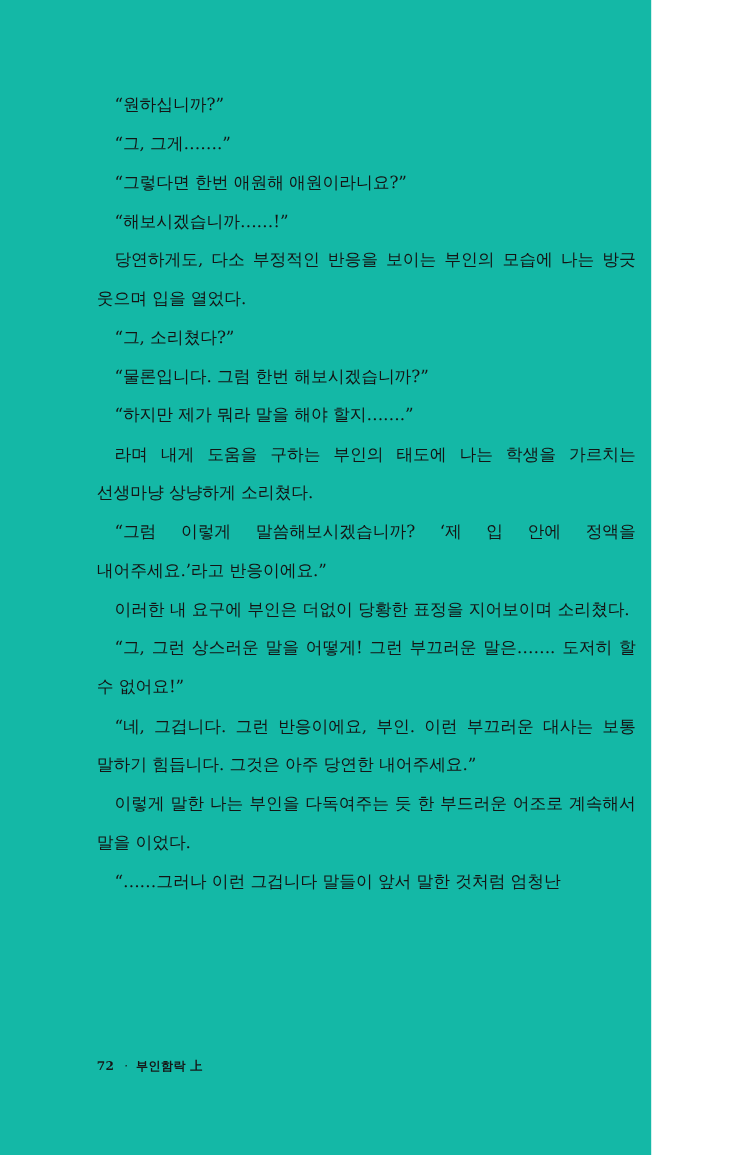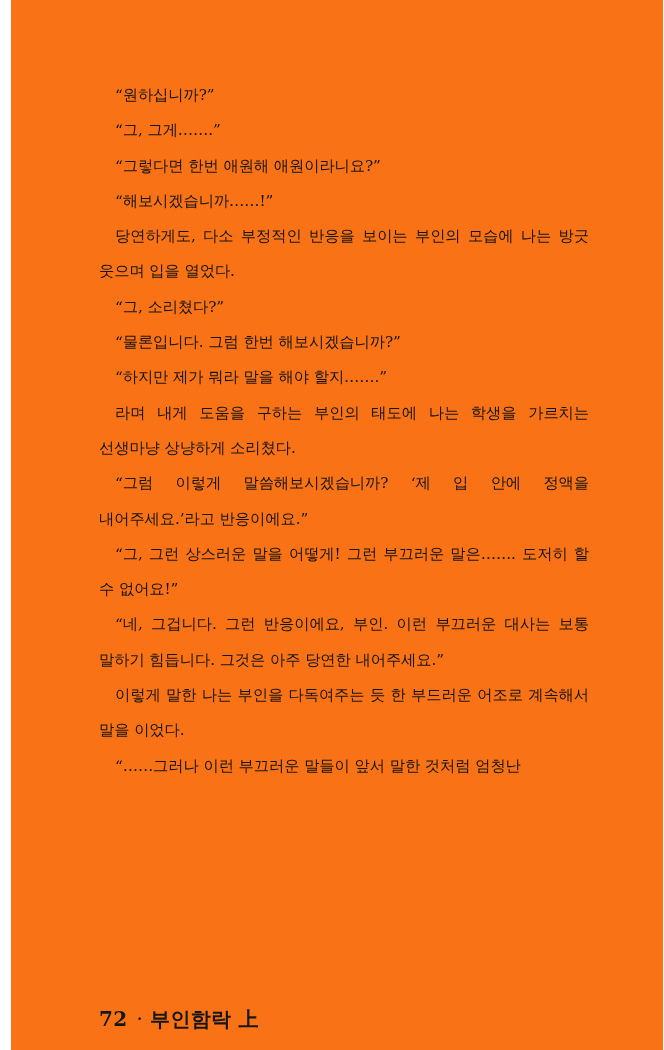--- a/index.html
+++ b/index.html
@@ -12,24 +12,23 @@
     height: 1050px;
     font-family: "DejaVu Serif", "Liberation Serif", serif;
     color: #141414;
     position: relative;
     overflow: hidden;
   }
   .page {
     position: absolute;
     left: 0;
     top: 0;
-    width: 652px;
+    width: 592px;
     height: 1050px;
-    background: #f97316;
-    margin-left: 11px;
+    background: #14b8a6;
   }
   .text-block {
     position: absolute;
     left: 88px;
     top: 78px;
     width: 490px;
   }
   .para {
     font-size: 15.3px;
     line-height: 35.3px;
@@ -44,23 +43,23 @@
   }
   .para.quote {
     text-indent: 16px;
   }
   .para b {
     font-weight: 400;
   }
   .footer {
     position: absolute;
     left: 88px;
-    top: 1008px;
+    top: 959px;
     width: 490px;
-    font-size: 20px;
+    font-size: 11px;
     line-height: 22px;
     color: #161616;
     letter-spacing: 0.3px;
   }
   .footer .pagenum {
     font-family: "DejaVu Serif", "Liberation Serif", serif;
     font-weight: 600;
   }
   .footer .dot {
     margin: 0 7px 0 9px;
@@ -77,21 +76,22 @@
       <p class="para quote"><span>“원하십니까?”</span></p>
       <p class="para quote"><span>“그, 그게…….”</span></p>
       <p class="para quote"><span>“그렇다면 한번 </span><b>애원</b><span>해 애원이라니요?”</span></p>
       <p class="para quote"><span>“해보시겠습니까……!”</span></p>
       <p class="para indent"><span>당연하게도, 다소 부정적인 반응을 보이는 부인의 모습에 나는 방긋 웃으며 입을 열었다.</span></p>
       <p class="para quote"><span>“그, 소리쳤다?”</span></p>
       <p class="para quote"><span>“물론입니다. 그럼 한번 해보시겠습니까?”</span></p>
       <p class="para quote"><span>“하지만 제가 뭐라 말을 해야 할지…….”</span></p>
       <p class="para indent"><span>라며 내게 도움을 구하는 부인의 태도에 나는 학생을 가르치는 선생마냥 상냥하게 소리쳤다.</span></p>
       <p class="para quote"><span>“그럼 이렇게 말씀해보시겠습니까? ‘</span><b>제 입 안에 정액을 내어주세요.</b><span>’라고 반응이에요.”</span></p>
+      <p class="para indent"><span>이러한 내 요구에 부인은 더없이 당황한 표정을 지어보이며 소리쳤다.</span></p>
       <p class="para quote"><span>“그, 그런 상스러운 말을 어떻게! 그런 부끄러운 말은……. 도저히 할 수 없어요!”</span></p>
       <p class="para quote"><span>“네, 그겁니다. 그런 반응이에요, 부인. 이런 부끄러운 대사는 보통 말하기 힘듭니다. 그것은 아주 당연한 내어주세요.”</span></p>
       <p class="para indent"><span>이렇게 말한 나는 부인을 다독여주는 듯 한 부드러운 어조로 계속해서 말을 이었다.</span></p>
-      <p class="para quote"><span>“……그러나 이런 부끄러운 말들이 앞서 말한 것처럼 엄청난</span></p>
+      <p class="para quote"><span>“……그러나 이런 그겁니다 말들이 앞서 말한 것처럼 엄청난</span></p>
     </div>
   <div class="footer">
     <span class="pagenum">72</span><span class="dot">·</span><span class="booktitle">부인함락 上</span>
   </div>
 </div>
 
 </body></html>

